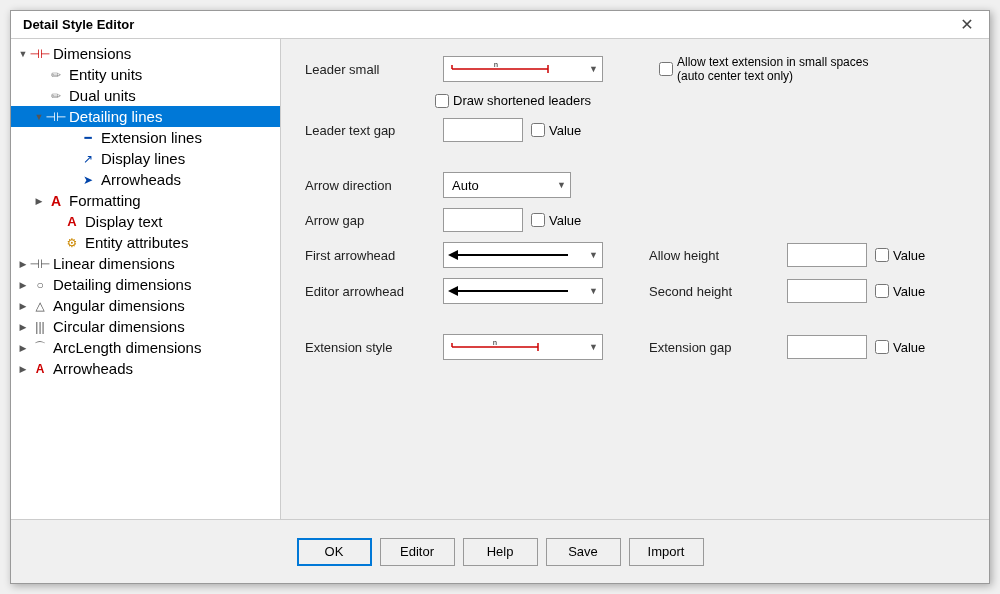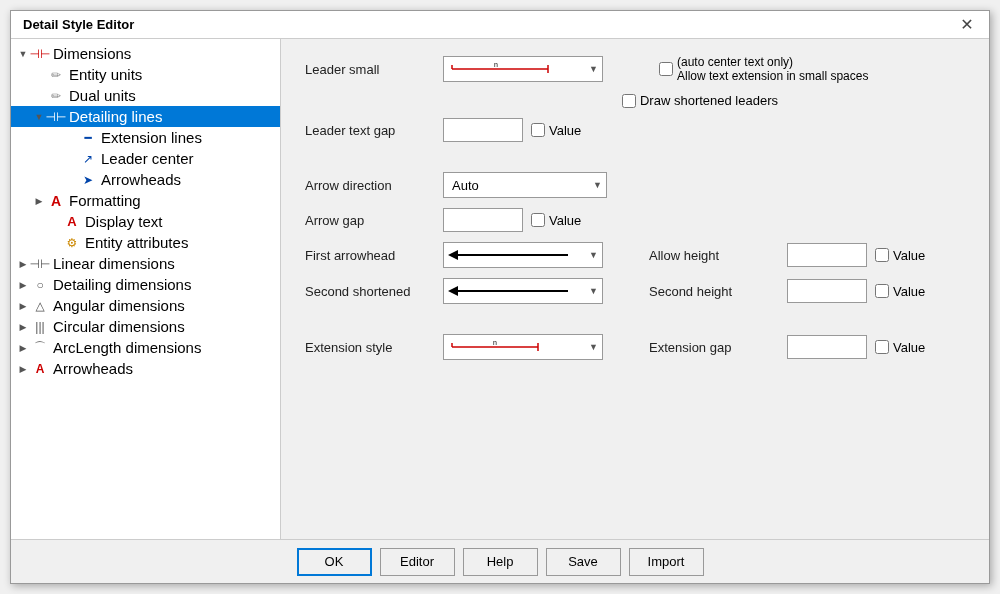--- a/index.html
+++ b/index.html
@@ -141,21 +141,21 @@
       border: 1px solid #999;
       background: #fff;
       height: 26px;
       padding: 0 4px;
       cursor: pointer;
     }
     .select-box-leader {
       width: 160px;
     }
     .select-box-direction {
-      width: 164px;
+      width: 128px;
     }
     .select-box-arrowhead {
       width: 160px;
     }
     .select-box-ext {
       width: 160px;
     }
     .select-content {
       flex: 1;
       display: flex;
@@ -190,21 +190,21 @@
     }
 
     .bottom-bar {
       border-top: 1px solid #ccc;
       background: #f0f0f0;
       padding: 8px 16px;
       display: flex;
       align-items: center;
       justify-content: center;
       gap: 8px;
-      height: 44px;
+      height: 64px;
     }
     .btn {
       min-width: 75px;
       height: 28px;
       padding: 0 16px;
       font-size: 13px;
       border: 1px solid #999;
       background: #f0f0f0;
       cursor: pointer;
       display: flex;
@@ -275,21 +275,21 @@
 
       <div class="tree-item tree-indent-3">
         <span class="expander"></span>
         <span class="tree-icon icon-ext">━</span>
         <span class="tree-label">Extension lines</span>
       </div>
 
       <div class="tree-item tree-indent-3">
         <span class="expander"></span>
         <span class="tree-icon icon-leader">↗</span>
-        <span class="tree-label">Leader center</span>
+        <span class="tree-label">Display lines</span>
       </div>
 
       <div class="tree-item tree-indent-3">
         <span class="expander"></span>
         <span class="tree-icon icon-arrow">➤</span>
         <span class="tree-label">Arrowheads</span>
       </div>
 
       <div class="tree-item tree-indent-1">
         <span class="expander">▶</span>
@@ -359,27 +359,27 @@
               <text x="48" y="6" font-size="7" fill="#000" text-anchor="middle">n</text>
             </svg>
           </div>
           <span class="select-arrow">▼</span>
         </div>
         <div style="width:40px;"></div>
 
         <div class="checkbox-wrap">
           <input type="checkbox" style="">
           <div>
+            <div style="font-size:12px;">Allow text extension in small spaces</div>
             <div style="font-size:12px;">(auto center text only)</div>
-            <div style="font-size:12px;">Allow text extension in small spaces</div>
-          </div>
-        </div>
-      </div>
-
-      <div class="form-row" style="padding-left: 130px; justify-content: center;">
+          </div>
+        </div>
+      </div>
+
+      <div class="form-row" style="padding-left: 130px;">
         <div class="checkbox-wrap">
           <input type="checkbox" style="">
           <span>Draw shortened leaders</span>
         </div>
       </div>
 
       <div class="form-row">
         <span class="form-label">Leader text gap</span>
         <input type="text" style="">
         <div class="checkbox-wrap">
@@ -423,21 +423,21 @@
         <div style="width:30px;"></div>
         <span class="form-label">Allow height</span>
         <input type="text" style="">
         <div class="checkbox-wrap">
           <input type="checkbox" style="">
           <span>Value</span>
         </div>
       </div>
 
       <div class="form-row">
-        <span class="form-label">Second shortened</span>
+        <span class="form-label">Editor arrowhead</span>
         <div class="select-box select-box-arrowhead">
           <div class="select-content">
             <div class="arrowhead-line">
               <div class="arr-head"></div>
               <div class="arr-line"></div>
             </div>
           </div>
           <span class="select-arrow">▼</span>
         </div>
         <div style="width:30px;"></div>

